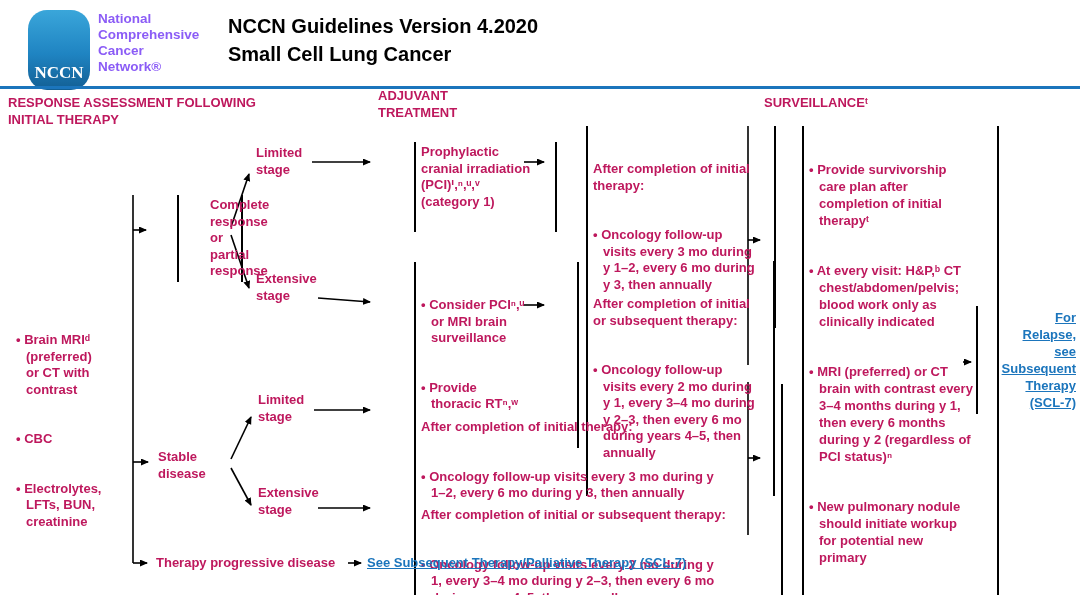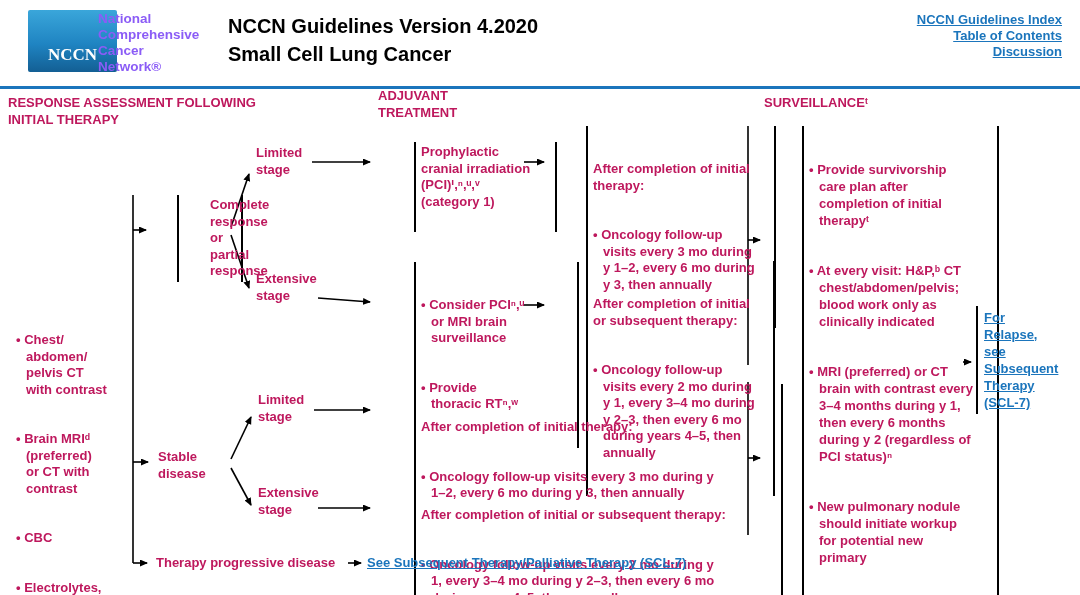--- a/index.html
+++ b/index.html
@@ -7,22 +7,22 @@
         font-family:"Liberation Sans","DejaVu Sans",sans-serif;}
   .abs{position:absolute;}
   .t{position:absolute;font-weight:bold;font-size:13px;line-height:16.5px;color:#be185d;
      white-space:pre-wrap;}
   .vbox{border-left:2px solid #000;border-right:2px solid #000;padding:2px 5px;
         box-sizing:border-box;margin-left:36px;}
   .lbar{border-left:2px solid #000;padding:3px 0 3px 6px;box-sizing:border-box;}
   .bullet{padding-left:10px;text-indent:-10px;}
   .link{color:#1b75bc;text-decoration:underline;cursor:pointer;}
   .surv .bullet{line-height:17px;}
-  .logo{position:absolute;left:28px;top:10px;width:62px;height:62px;border-radius:2px;
-        background:linear-gradient(180deg,#3aa6da 0%,#1f84c2 55%,#135f94 100%);padding-left:27px;}
+  .logo{position:absolute;left:28px;top:10px;width:62px;height:80px;border-radius:19px;
+        background:linear-gradient(180deg,#3aa6da 0%,#1f84c2 55%,#135f94 100%);}
   .logo span{position:absolute;left:0;right:0;bottom:7px;text-align:center;color:#fff;
         font-family:"Liberation Serif","DejaVu Serif",serif;font-weight:bold;font-size:17px;}
   .org{position:absolute;left:98px;top:11px;font-weight:bold;font-size:13.5px;line-height:16px;
        color:#8b5cf6;white-space:pre-wrap;}
   .title{position:absolute;left:228px;top:12px;font-weight:bold;font-size:20px;line-height:28px;
          color:#000;white-space:pre-wrap;}
   .hlinks{position:absolute;right:18px;top:12px;text-align:right;}
   .hlinks a{display:block;font-weight:bold;font-size:13px;line-height:16px;}
   .rule{position:absolute;left:0;top:86px;width:1080px;height:3px;background:#1b75bc;}
 </style>
@@ -63,38 +63,29 @@
 
   <div class="logo">
     <span>NCCN</span>
   </div>
   <div class="org">National
 Comprehensive
 Cancer
 Network®</div>
   <div class="title">NCCN Guidelines Version 4.2020
 Small Cell Lung Cancer</div>
-  <nav class="hlinks">
-    <a class="link">NCCN Guidelines Index</a>
-    <a class="link">Table of Contents</a>
-    <a class="link">Discussion</a>
-  </nav>
   <div class="rule"></div>
 
   <div class="t" style="left:8px;top:95px;">RESPONSE ASSESSMENT FOLLOWING
 INITIAL THERAPY</div>
   <div class="t" style="left:378px;top:88px;">ADJUVANT
 TREATMENT</div>
   <div class="t" style="left:764px;top:95px;">SURVEILLANCEᵗ</div>
 
   <div class="t" style="left:16px;top:299px;width:118px;">
-    <div class="bullet">• Chest/
-abdomen/
-pelvis CT
-with contrast</div>
     <div class="bullet">• Brain MRIᵈ
 (preferred)
 or CT with
 contrast</div>
     <div class="bullet">• CBC</div>
     <div class="bullet">• Electrolytes,
 LFTs, BUN,
 creatinine</div>
   </div>
 
@@ -177,21 +168,21 @@
 during y 2 (regardless of
 PCI status)ⁿ</div>
     <div class="bullet">• New pulmonary nodule
 should initiate workup
 for potential new
 primary</div>
     
     
   </div>
 
-  <div class="t lbar link" style="left:976px;top:306px;width:100px;line-height:17px;">For
+  <div class="t lbar link" style="left:976px;top:306px;width:100px;line-height:17px;text-align:right;">For
 Relapse,
 see
 Subsequent
 Therapy
 (SCL-7)</div>
 
   <div class="t link" style="left:367px;top:555px;">See Subsequent Therapy/Palliative Therapy (SCL-7)</div>
 
 </div>
 

